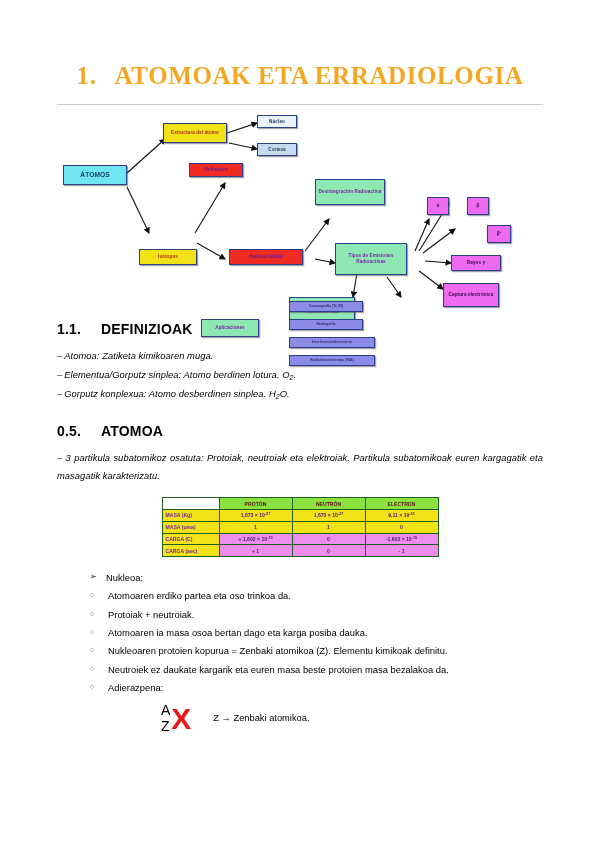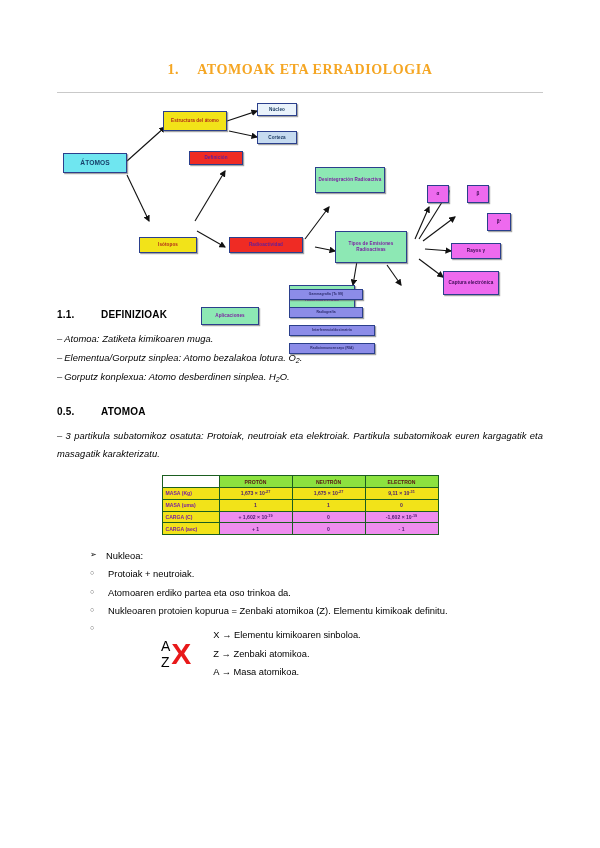--- a/index.html
+++ b/index.html
@@ -21,21 +21,21 @@
     height: 848px;
     box-sizing: border-box;
     padding: 0 57px;
   }
 
   
   .doc-title {
     margin: 0;
     padding-top: 62px;
     font-family: "Liberation Serif", serif;
-    font-size: 14px;
+    font-size: 25px;
     font-weight: bold;
     letter-spacing: 0.6px;
     color: #F5A623;
     text-align: center;
   }
   .doc-title .num {
     display: inline-block;
     margin-right: 18px;
   }
   .title-rule {
@@ -74,21 +74,21 @@
   .n-green   { background: #8DE8B4; color: #7a1fa0; }
   .n-lblue   { background: #C6DBF0; color: #1b3a63; }
   .n-magenta { background: #EE6AEE; color: #3a0b52; }
   .n-purple  { background: #8C8CE8; color: #2a2a6b; font-size: 3.3px; }
   .n-white   { background: #EAF3FB; color: #12345c; }
 
   .node.big { font-size: 6.6px; }
 
   
   h2.sec {
-    font-size: 10px;
+    font-size: 14px;
     font-weight: bold;
     margin: 20px 0 10px 0;
     letter-spacing: 0.2px;
   }
   h2.sec .sec-num { display: inline-block; width: 44px; }
 
   p.body {
     font-size: 9.4px;
     line-height: 1.92;
     margin: 0 0 1px 0;
@@ -259,21 +259,21 @@
   <h2 class="sec">
     <span class="sec-num">1.1.</span><span>DEFINIZIOAK</span>
   </h2>
 
   <p class="body nj">
     <span class="dash">–</span><span>Atomoa: Zatiketa kimikoaren muga.</span>
   </p>
 
 
   <p class="body nj">
-    <span class="dash">–</span><span>Elementua/Gorputz sinplea: Atomo bezalakoa lotura. O</span><sub>2</sub><span>.</span>
+    <span class="dash">–</span><span>Elementua/Gorputz sinplea: Atomo berdinen lotura. O</span><sub>2</sub><span>.</span>
   </p>
 
   <p class="body nj">
     <span class="dash">–</span><span>Gorputz konplexua: Atomo desberdinen sinplea. H</span><sub>2</sub><span>O.</span>
   </p>
 
   <h2 class="sec">
     <span class="sec-num">0.5.</span><span>ATOMOA</span>
   </h2>
 
@@ -320,39 +320,43 @@
 
 
   <ul class="lvl1">
     <li class="b1">
       <span class="marker">➢</span><span class="u">Nukleoa</span><span>:</span>
     </li>
   </ul>
 
   <ul class="lvl2">
     <li class="b2">
+      <span class="marker">○</span><span>Atomoaren erdiko partea eta oso trinkoa da.</span>
+    </li>
+    <li class="b2">
       <span class="marker">○</span><span>Protoiak + neutroiak.</span>
     </li>
     <li class="b2">
-      <span class="marker">○</span><span>Atomoaren erdiko partea eta oso trinkoa da.</span>
+      <span class="marker">○</span><span>Atomoaren ia masa osoa bertan dago eta karga posiba dauka.</span>
     </li>
     <li class="b2">
       <span class="marker">○</span><span>Nukleoaren protoien kopurua = Zenbaki atomikoa (Z). Elementu kimikoak definitu.</span>
     </li>
     <li class="b2">
-      <span class="marker">○</span>
+      <span class="marker">○</span><span>Neutroiek ez daukate kargarik eta euren masa beste protoien masa bezalakoa da.</span>
+    </li>
+    <li class="b2">
+      <span class="marker">○</span><span>Adierazpena:</span>
     </li>
   </ul>
 
   <div class="notation">
     <div class="az">
       <span class="a">A</span>
       <span class="z">Z</span>
     </div>
     <div class="xsym">X</div>
     <div class="legend">
-      <div>X → Elementu kimikoaren sinboloa.</div>
       <div>Z → Zenbaki atomikoa.</div>
-      <div>A → Masa atomikoa.</div>
     </div>
   </div>
 
 </div>
 
 </body></html>

